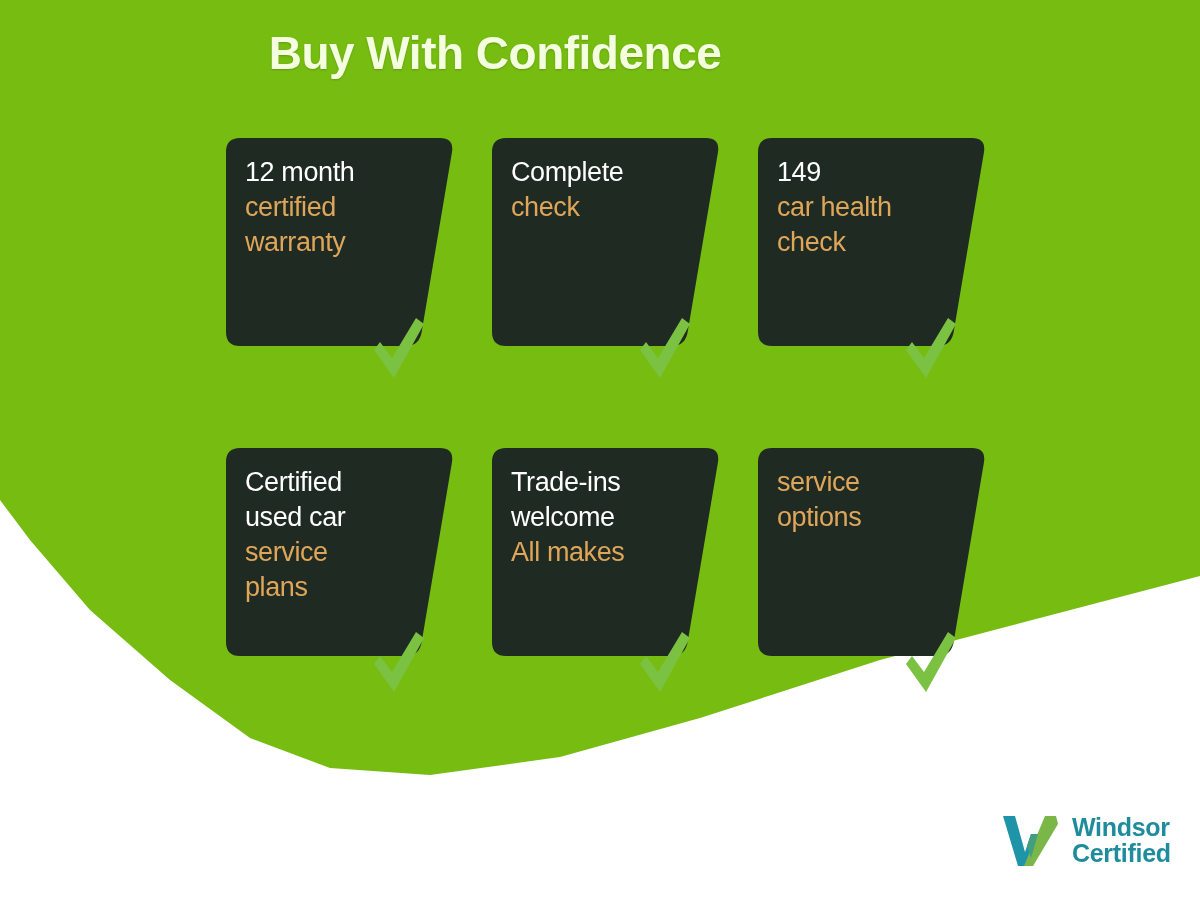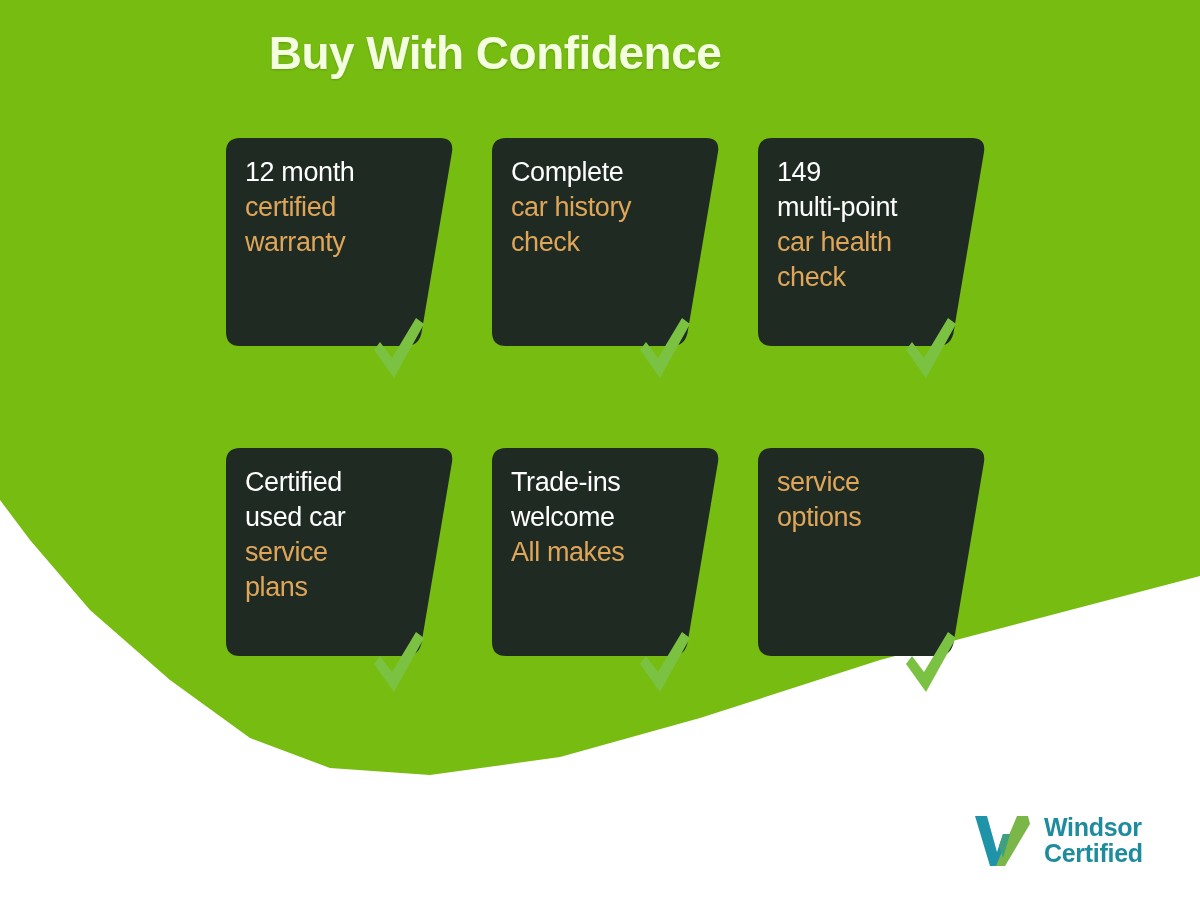--- a/index.html
+++ b/index.html
@@ -90,21 +90,21 @@
     height: 70px;
     z-index: 3;
   }
 
   
   .card.tick-low .tick { bottom: 8px; }
 
   
   #logo {
     position: absolute;
-    left: 972px;
+    left: 1000px;
     top: 812px;
     display: flex;
     align-items: center;
     gap: 10px;
   }
   #logo-mark { width: 62px; height: 56px; flex: 0 0 62px; }
   #logo-text {
     color: #1e8c9c;
     font-size: 25px;
     font-weight: bold;
@@ -135,33 +135,31 @@
         </div>
         <svg class="tick" viewBox="0 0 56 70">
           <path d="M4 36 L10 28 L22 44 L46 4 L54 10 L24 64 Z" fill="#7cc242"></path>
         </svg>
       </div>
 
       <div class="card">
         <div class="card-shape"></div>
         <div class="card-text">
           <div class="card-line line-white">Complete</div>
-          <div class="card-line line-accent">car history</div>
           <div class="card-line line-accent">check</div>
         </div>
         <svg class="tick" viewBox="0 0 56 70">
           <path d="M4 36 L10 28 L22 44 L46 4 L54 10 L24 64 Z" fill="#7cc242"></path>
         </svg>
       </div>
 
       <div class="card">
         <div class="card-shape"></div>
         <div class="card-text">
           <div class="card-line line-white">149</div>
-          <div class="card-line line-white">multi-point</div>
           <div class="card-line line-accent">car health</div>
           <div class="card-line line-accent">check</div>
         </div>
         <svg class="tick" viewBox="0 0 56 70">
           <path d="M4 36 L10 28 L22 44 L46 4 L54 10 L24 64 Z" fill="#7cc242"></path>
         </svg>
       </div>
 
     </div>
 

